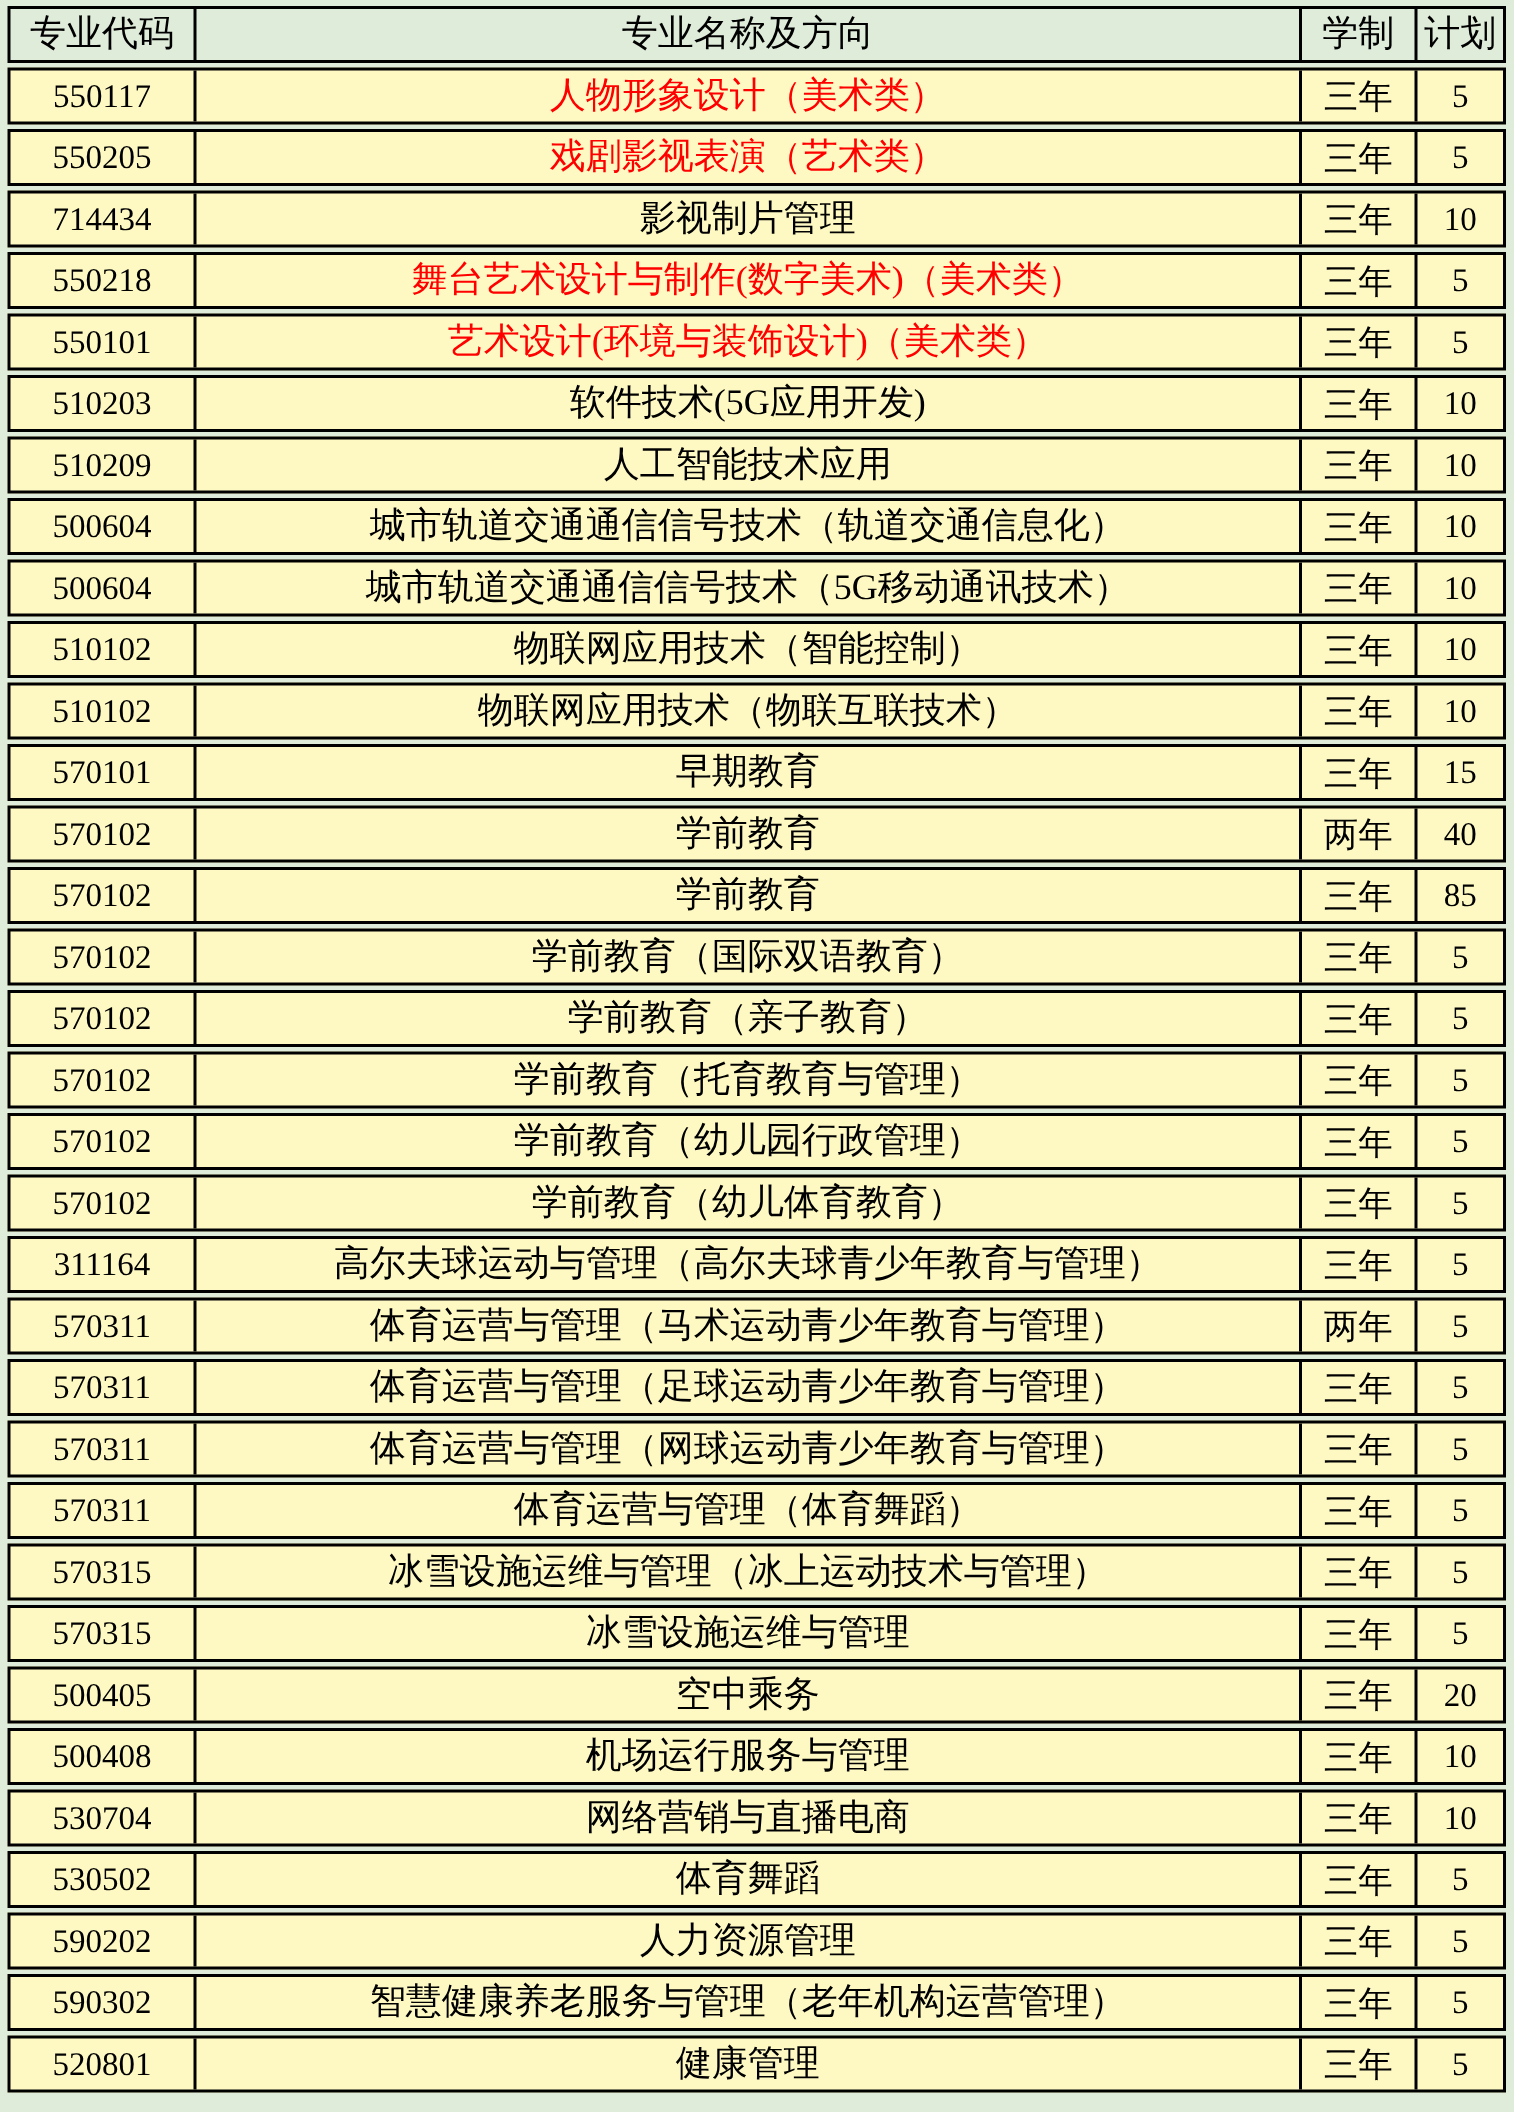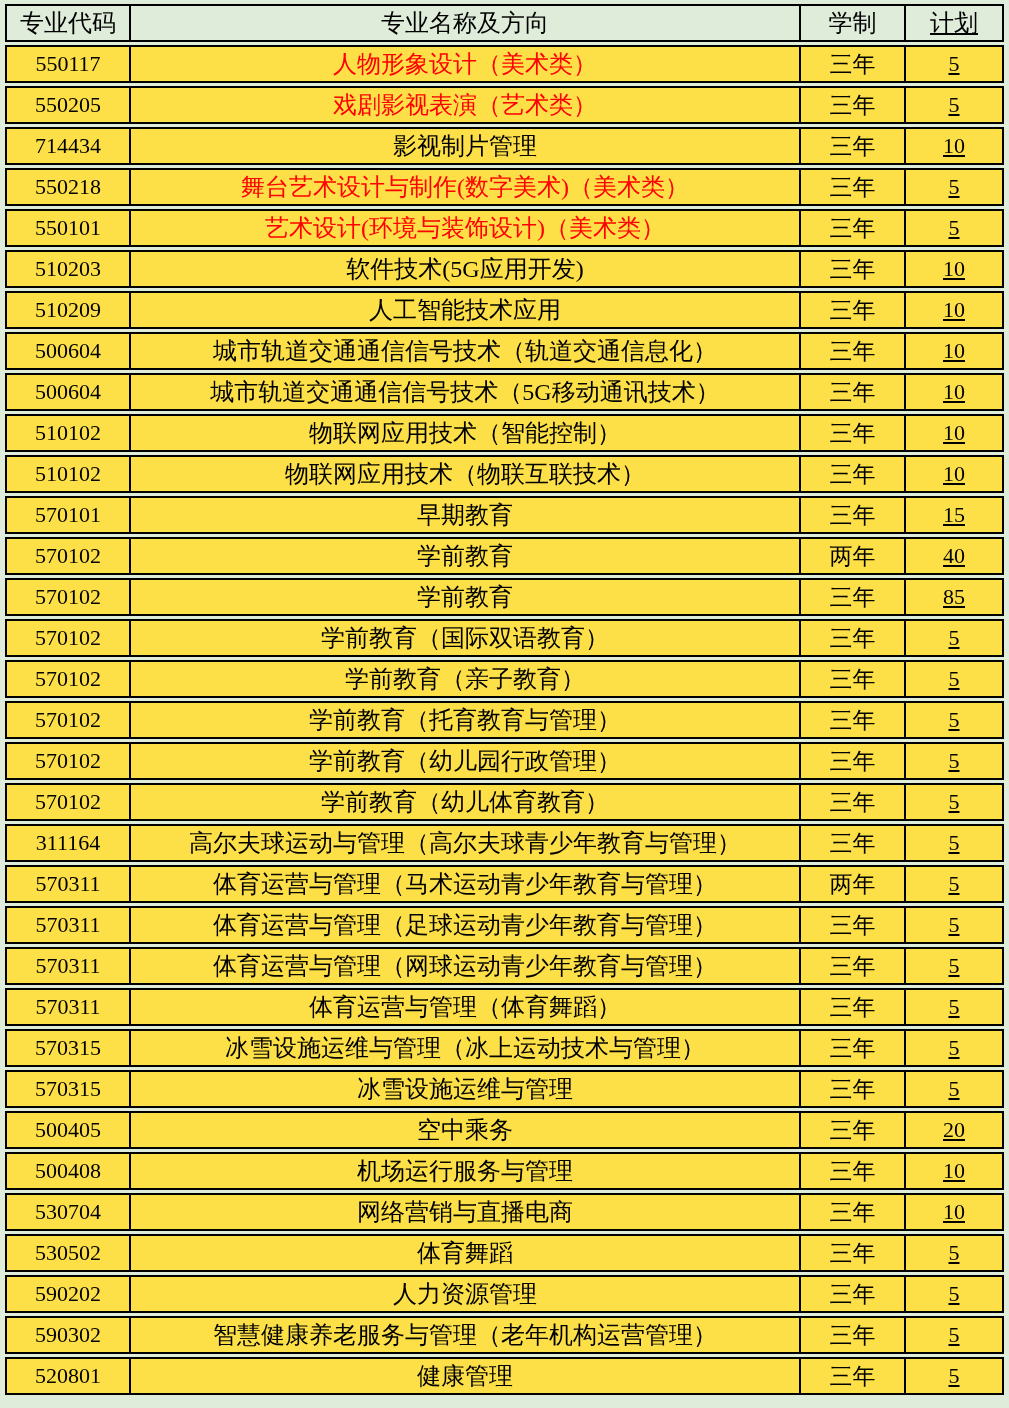--- a/index.html
+++ b/index.html
@@ -15,21 +15,21 @@
     overflow: hidden;
   }
   .table-wrap {
     padding: 4px 5px 1px 5px;
     box-sizing: border-box;
   }
   .row {
     display: flex;
     align-items: stretch;
     border: 2px solid #000;
-    background: #fde047;
+    background: #fef9c3;
     margin-bottom: 3px;
     height: 34px;
     box-sizing: content-box;
   }
   .row.header-row {
     background: #dfecda;
   }
   .cell {
     display: flex;
     align-items: center;
@@ -38,22 +38,22 @@
     box-sizing: border-box;
     white-space: nowrap;
     overflow: hidden;
     line-height: 1;
   }
   .cell:last-child {
     border-right: none;
   }
   .col-code     { width: 124px; font-size: 22px; }
   .col-name     { flex: 1; font-size: 24px; text-align: right; }
-  .col-duration { width: 105px;  font-size: 23px; }
-  .col-plan     { width: 96px;  font-size: 22px; text-decoration: underline; }
+  .col-duration { width: 77px;  font-size: 23px; }
+  .col-plan     { width: 57px;  font-size: 22px; }
   .header-row .cell { font-size: 24px; }
   .red-text { color: #ff0000; }
 </style>
 </head>
 <body>
 
 <div class="table-wrap">
   <div class="row header-row">
     <div class="cell col-code">专业代码</div>
     <div class="cell col-name">专业名称及方向</div>

